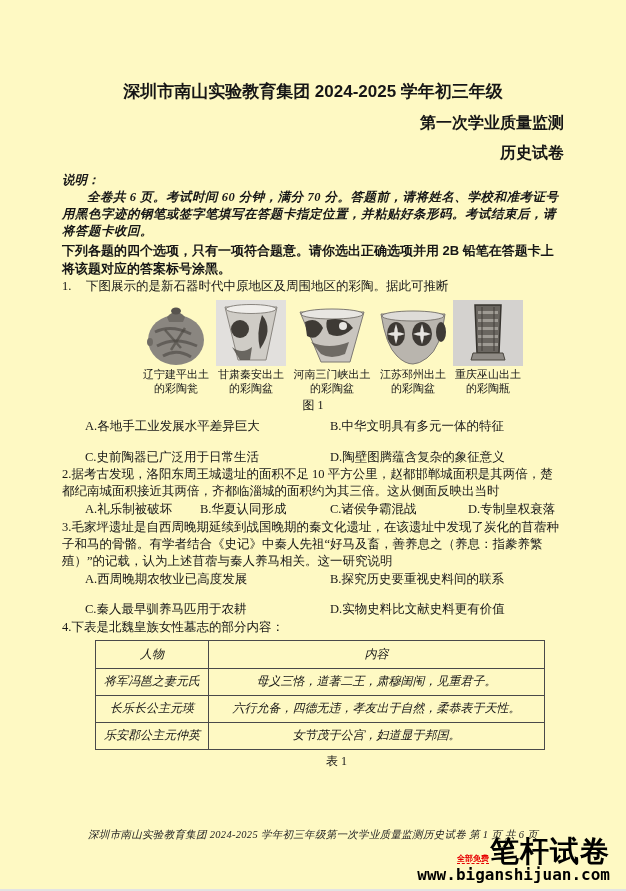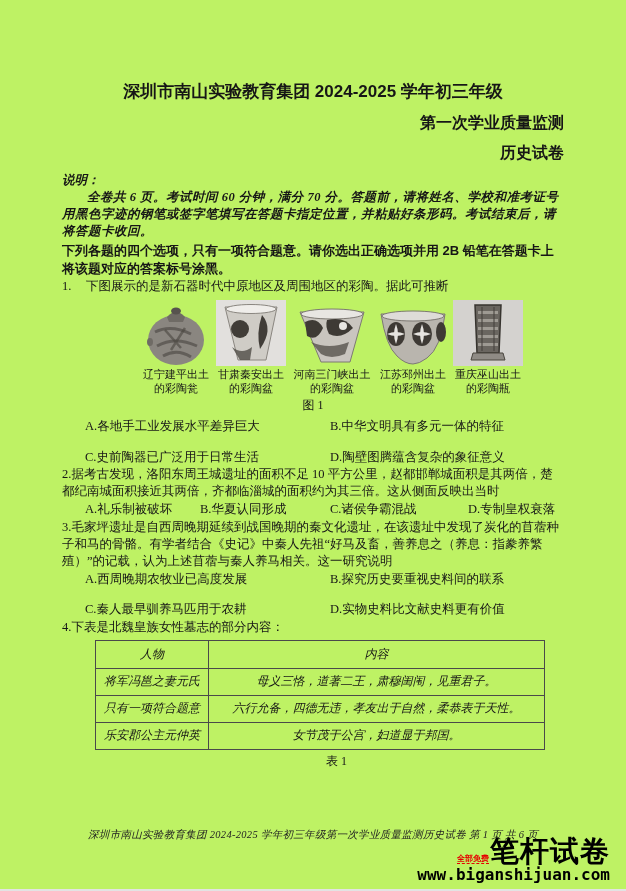--- a/index.html
+++ b/index.html
@@ -2,21 +2,21 @@
 <html><head>
 <meta charset="utf-8">
 <style>
   * { box-sizing: border-box; margin: 0; padding: 0; }
   html, body { background: #ffffff; }
   .page {
     position: relative;
     width: 626px;
     height: 891px;
     margin: 0 auto;
-    background: #bef264;
+    background: #fef9c3;
     color: #161616;
     font-family: "Liberation Serif", serif;
     font-size: 12.5px;
     line-height: 17px;
     overflow: hidden;
     border-bottom: 2px solid #e3e3e3;
   }
   .content { padding: 82px 62px 0 62px; }
 
   .title1 {
@@ -291,21 +291,21 @@
             <th class="col-person">人物</th>
             <th>内容</th>
           </tr>
         </thead>
         <tbody>
           <tr>
             <td>将军冯邕之妻元氏</td>
             <td>母义三恪，道著二王，肃穆闺闱，见重君子。</td>
           </tr>
           <tr>
-            <td>只有一项符合题意</td>
+            <td>长乐长公主元瑛</td>
             <td>六行允备，四德无违，孝友出于自然，柔恭表于天性。</td>
           </tr>
           <tr>
             <td>乐安郡公主元仲英</td>
             <td>女节茂于公宫，妇道显于邦国。</td>
           </tr>
         </tbody>
       </table>
       <div class="table-caption">表 1</div>
     </div>

